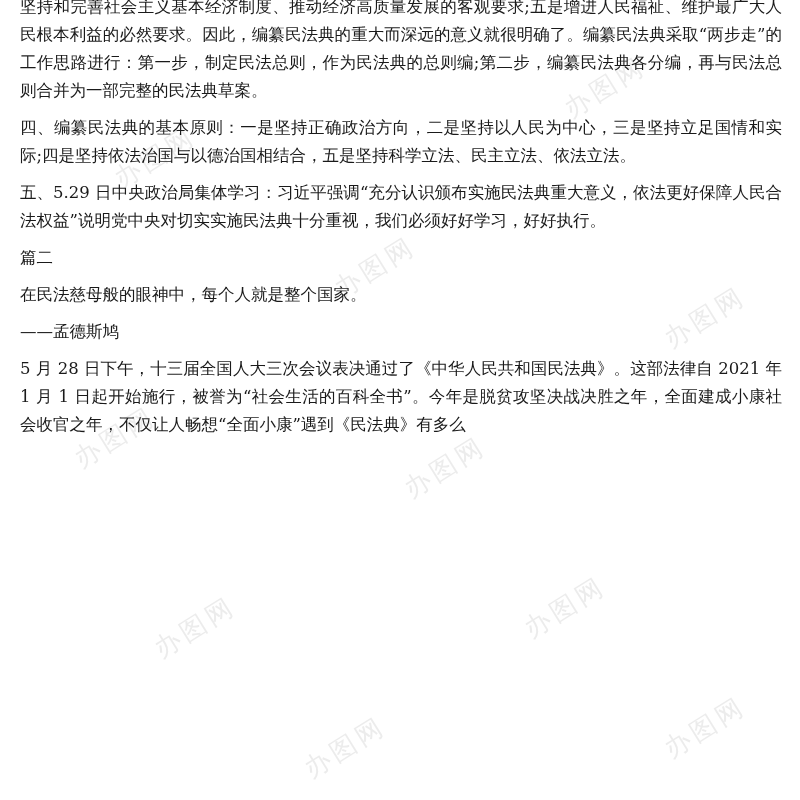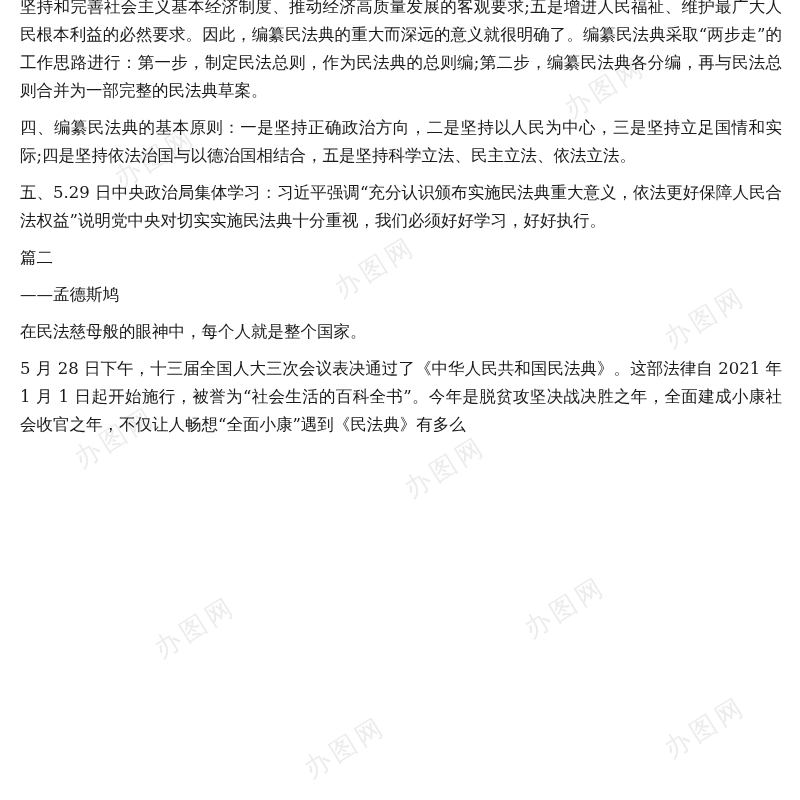--- a/index.html
+++ b/index.html
@@ -61,18 +61,18 @@
     <span class="wm" style="left:520px; top:590px;">办图网</span>
     <span class="wm" style="left:300px; top:730px;">办图网</span>
     <span class="wm" style="left:660px; top:710px;">办图网</span>
   </div>
 
   <div class="content">
     <p>坚持和完善社会主义基本经济制度、推动经济高质量发展的客观要求;五是增进人民福祉、维护最广大人民根本利益的必然要求。因此，编纂民法典的重大而深远的意义就很明确了。编纂民法典采取“两步走”的工作思路进行：第一步，制定民法总则，作为民法典的总则编;第二步，编纂民法典各分编，再与民法总则合并为一部完整的民法典草案。</p>
     <p>四、编纂民法典的基本原则：一是坚持正确政治方向，二是坚持以人民为中心，三是坚持立足国情和实际;四是坚持依法治国与以德治国相结合，五是坚持科学立法、民主立法、依法立法。</p>
     <p>五、5.29 日中央政治局集体学习：习近平强调“充分认识颁布实施民法典重大意义，依法更好保障人民合法权益”说明党中央对切实实施民法典十分重视，我们必须好好学习，好好执行。</p>
     <p>篇二</p>
+    <p>在民法慈母般的眼神中，每个人就是整个国家。</p>
     <p>——孟德斯鸠</p>
-    <p>在民法慈母般的眼神中，每个人就是整个国家。</p>
     <p>5 月 28 日下午，十三届全国人大三次会议表决通过了《中华人民共和国民法典》。这部法律自 2021 年 1 月 1 日起开始施行，被誉为“社会生活的百科全书”。今年是脱贫攻坚决战决胜之年，全面建成小康社会收官之年，不仅让人畅想“全面小康”遇到《民法典》有多么</p>
   </div>
 
 </div>
 
 </body></html>

